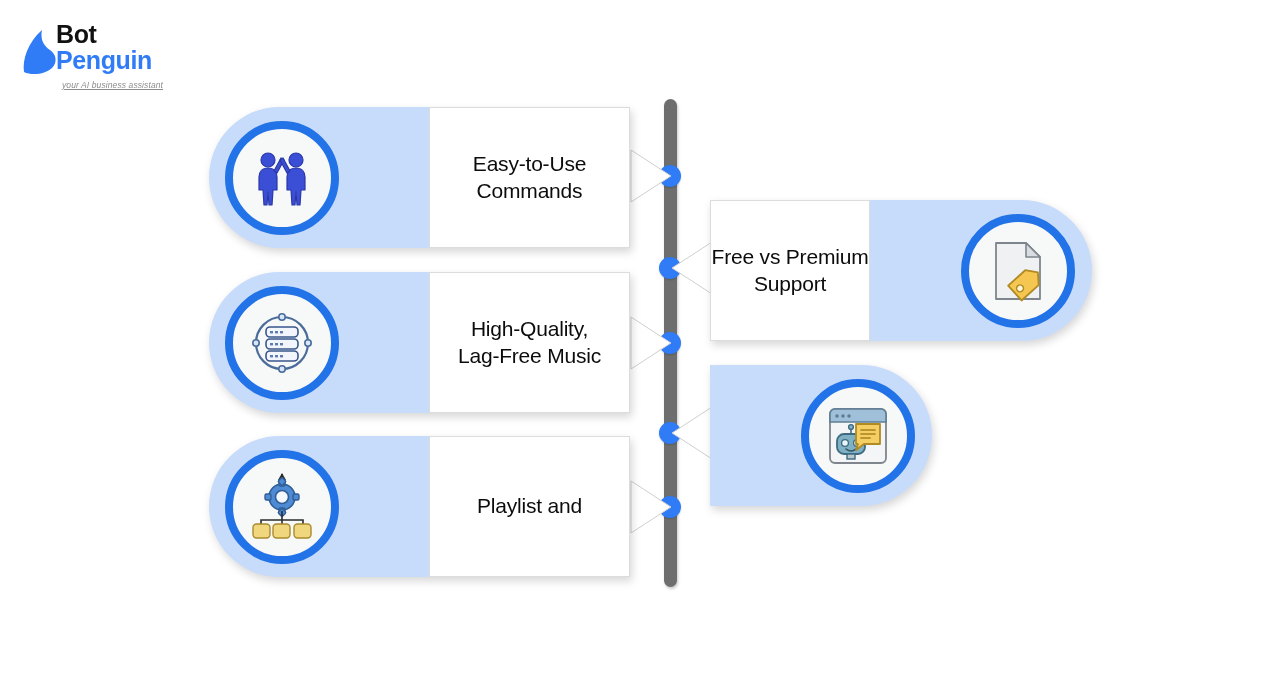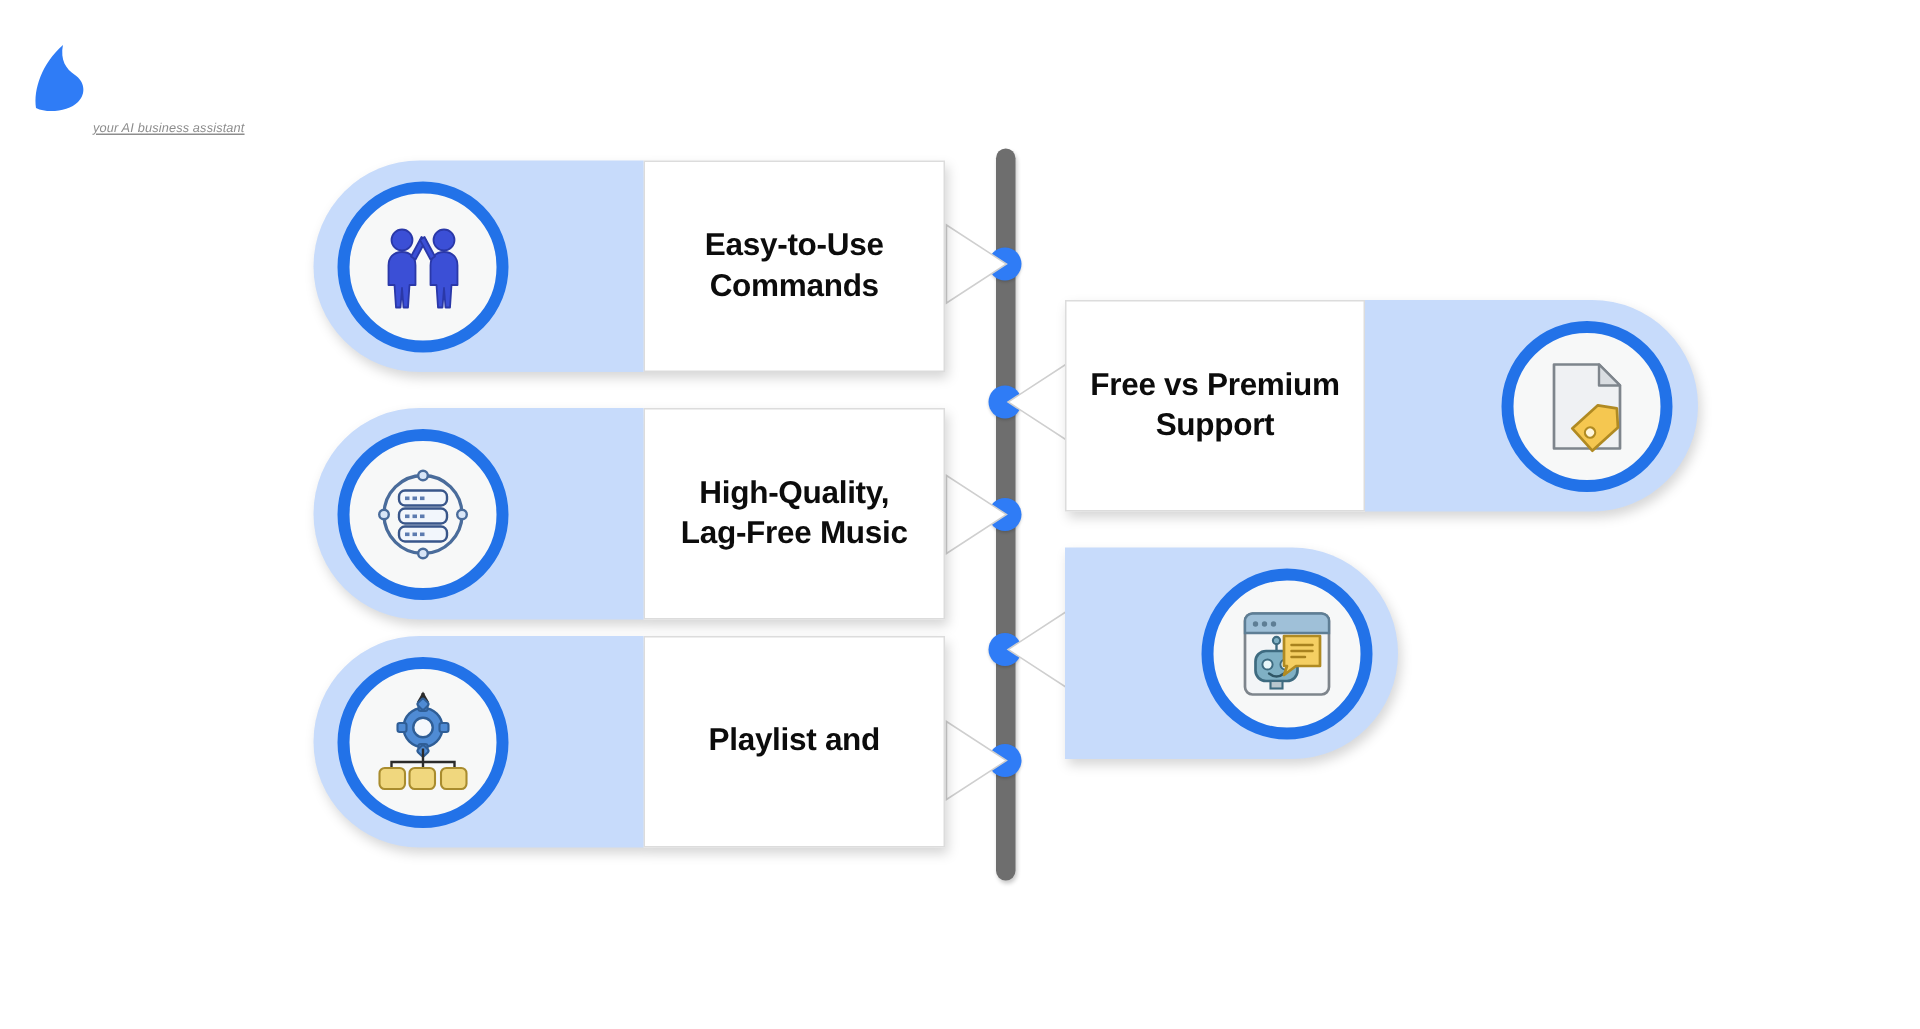--- a/index.html
+++ b/index.html
@@ -114,29 +114,29 @@
     justify-content: center;
     flex: none;
     box-sizing: border-box;
   }
   .card-left .panel-blue {
     width: 220px;
     border-radius: 71px 0 0 71px;
   }
   .card-left .panel-white { width: 201px; }
 
-  .card-right .panel-white { width: 200px; }
+  .card-right .panel-white { width: 160px; }
   .card-right .panel-blue {
     width: 222px;
     border-radius: 0 71px 71px 0;
   }
 
   .card-text {
     font-size: 21px;
-    font-weight: bold;
+    font-weight: normal;
     line-height: 1.25;
     text-align: center;
     color: #0c0c0c;
     letter-spacing: -0.2px;
   }
 
   
   .icon-badge {
     position: absolute;
     top: 50%;
@@ -165,20 +165,24 @@
 </head>
 <body>
 
 <div class="logo">
   <span class="logo-mark">
     <svg width="46" height="52" viewBox="0 0 46 52">
       <path d="M6 46 C4 34 10 16 24 4 C22 14 26 20 32 24 C38 28 40 36 34 42 C28 48 14 50 6 46 Z" fill="#2F7CF6"></path>
       <path d="M24 4 C26 10 27 14 28 18 C25 14 23 10 24 4 Z" fill="#ffffff" opacity="0.35"></path>
     </svg>
   </span>
+  <span class="logo-text">
+    <span class="logo-bot">Bot</span>
+    <span class="logo-penguin">Penguin</span>
+  </span>
   <span class="logo-tagline">your AI business assistant</span>
 </div>
 
 <div class="spine"></div>
 <div class="spine-dot" style="top:165px"></div>
 <div class="spine-dot" style="top:257px"></div>
 <div class="spine-dot" style="top:332px"></div>
 <div class="spine-dot" style="top:422px"></div>
 <div class="spine-dot" style="top:496px"></div>
 
@@ -265,21 +269,21 @@
     </div>
     <div class="panel-white">
       <div class="card-text">
         <span>High-Quality,</span><br>
         <span>Lag-Free Music</span>
       </div>
     </div>
   </div>
 </div>
 
-<div class="card card-left" style="left:209px; top:424px; width:421px;">
+<div class="card card-left" style="left:209px; top:436px; width:421px;">
   <div class="card-inner">
     <div class="panel-blue">
       <div class="icon-badge">
         <svg width="74" height="74" viewBox="0 0 74 74">
           <path d="M37 4 l0 16" stroke="#2B2B2B" stroke-width="2" fill="none"></path>
           <path d="M37 3 l-4 7 l8 0 Z" fill="#2B2B2B"></path>
           <g transform="translate(37,27)">
             <path d="M-13 0 a13 13 0 1 1 26 0 a13 13 0 1 1 -26 0 Z" fill="#4F8BD4" stroke="#2F5E96" stroke-width="1.6"></path>
             <g fill="#4F8BD4" stroke="#2F5E96" stroke-width="1.4">
               <rect x="-3" y="-17" width="6" height="6" rx="1.5"></rect>

